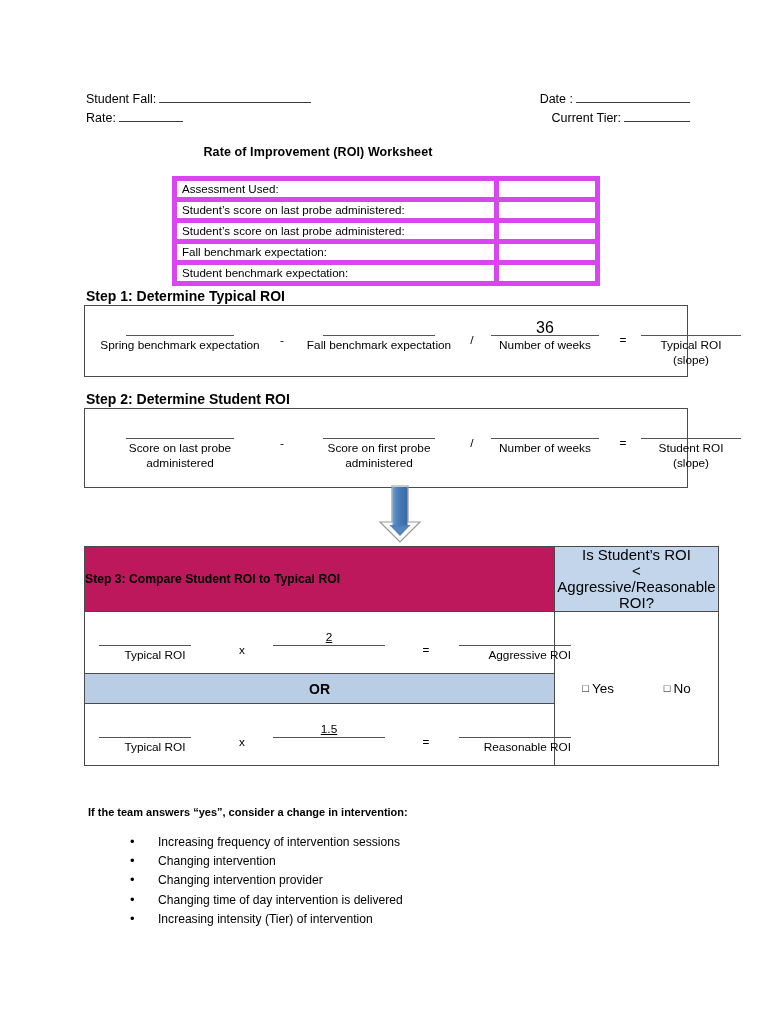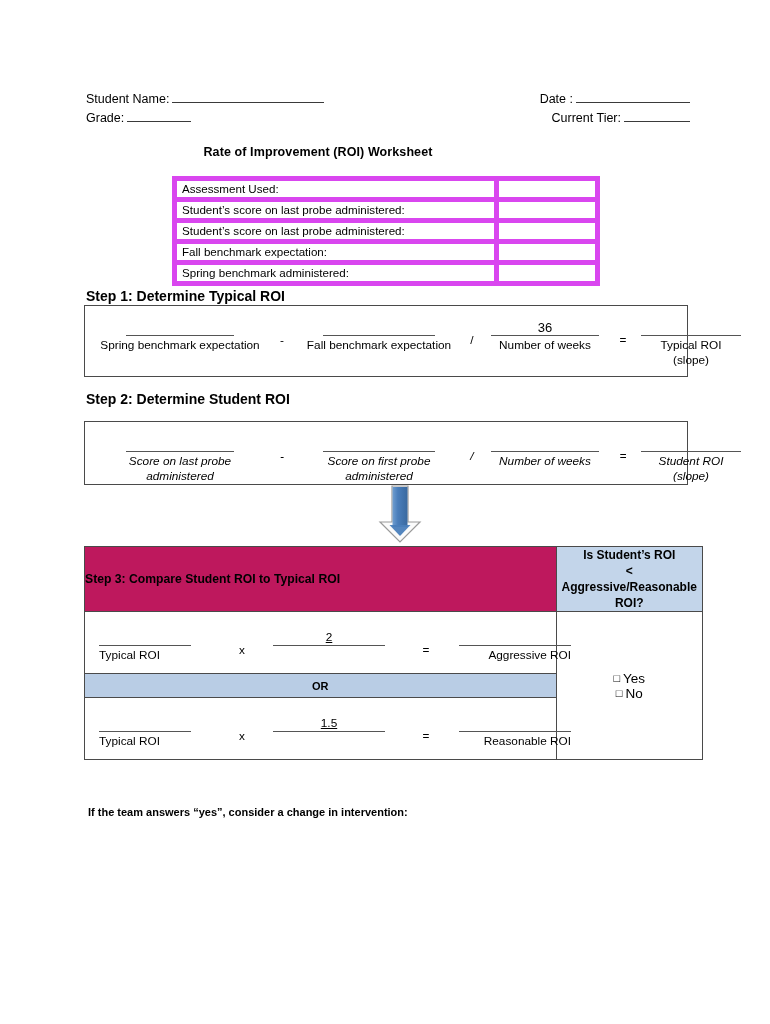--- a/index.html
+++ b/index.html
@@ -91,21 +91,21 @@
     border-bottom: 1px solid #555;
     height: 14px;
     margin: 0 auto 2px auto;
     position: relative;
   }
   .term .blank .preset {
     position: absolute;
     left: 0; right: 0;
     bottom: 0px;
     text-align: center;
-    font-size: 13px;
+    font-size: 16px;
   }
   .term .cap { display: block; }
   .op {
     font-size: 11.8px;
     padding-top: 11px;
     text-align: center;
     flex: 0 0 auto;
   }
 
   
@@ -144,34 +144,34 @@
   .s3-head-left {
     background: #be185d;
     width: 470px;
     height: 62px;
     font-size: 12.2px;
     font-weight: bold;
     padding: 0 0 0 14px;
   }
   .s3-head-right {
     background: #c3d5ea;
-    width: 146px;
-    text-align: center;
-    font-size: 12px;
-    font-weight: bold;
+    width: 164px;
+    text-align: center;
+    font-size: 15px;
+    font-weight: normal;
     line-height: 16px;
     padding: 4px 4px;
   }
   .s3-body-cell { height: 62px; padding: 0; }
   .s3-or {
     background: #b9cde5;
     text-align: center;
     font-weight: bold;
-    font-size: 11px;
-    height: 24px;
+    font-size: 14px;
+    height: 30px;
     margin-top: 20px;
   }
   .s3-yesno {
     text-align: center;
     font-size: 13.5px;
     vertical-align: middle;
   }
   .s3-yesno .chk { font-size: 11px; vertical-align: 1px; margin-right: 3px; }
   .s3-yesno .opt { margin: 0 23px; white-space: nowrap; }
 
@@ -185,21 +185,21 @@
     display: block;
     border-bottom: 1px solid #555;
     height: 14px;
     position: relative;
     margin-bottom: 2px;
   }
   .m-term .blank .preset {
     position: absolute; left: 0; right: 0; bottom: 0;
     text-align: center; text-decoration: underline;
   }
-  .m-term .cap-l { display: block; text-align: left; }
+  .m-term .cap-l { display: block; text-align: center; }
   .m-term .cap-r { display: block; text-align: right; }
   .m1 { flex: 0 0 112px; }
   .m1 .blank { width: 92px; }
   .mop { flex: 0 0 62px; text-align: center; padding-top: 11px; font-size: 11.8px; }
   .m2 { flex: 0 0 120px; }
   .m2 .blank { width: 112px; }
   .mop2 { flex: 0 0 66px; text-align: center; padding-top: 11px; font-size: 11.8px; }
   .m3 { flex: 1 1 auto; }
   .m3 .blank { width: 112px; margin-left: auto; }
 
@@ -228,31 +228,31 @@
   }
 </style>
 </head>
 <body>
 
 <div class="page">
 
   <div class="hdr">
     <div class="hdr-row">
       <div class="hdr-left">
-        <span class="hdr-label">Student Name:</span>
+        <span class="hdr-label">Student Fall:</span>
         <span class="rule w-name"></span>
       </div>
       <div class="hdr-right">
         <span class="hdr-label">Date :</span>
         <span class="rule w-date"></span>
       </div>
     </div>
     <div class="hdr-row">
       <div class="hdr-left">
-        <span class="hdr-label">Grade:</span>
+        <span class="hdr-label">Rate:</span>
         <span class="rule w-grade"></span>
       </div>
       <div class="hdr-right">
         <span class="hdr-label">Current Tier:</span>
         <span class="rule w-tier"></span>
       </div>
     </div>
   </div>
 
   <div class="doc-title">Rate of Improvement (ROI) Worksheet</div>
@@ -269,21 +269,21 @@
       </tr>
       <tr>
         <td class="lbl">Student’s score on last probe administered:</td>
         <td class="val"></td>
       </tr>
       <tr>
         <td class="lbl">Fall benchmark expectation:</td>
         <td class="val"></td>
       </tr>
       <tr>
-        <td class="lbl">Spring benchmark administered:</td>
+        <td class="lbl">Student benchmark expectation:</td>
         <td class="val"></td>
       </tr>
     </tbody>
   </table>
 
   <div class="step-title" style="top:288px;">Step 1: Determine Typical ROI</div>
   <div class="step-box" style="top:305px; height:72px;">
     <div class="formula">
       <div class="term t1">
         <span class="blank"></span>
@@ -303,21 +303,21 @@
       </div>
       <div class="op op3">=</div>
       <div class="term t4">
         <span class="blank"></span>
         <span class="cap">Typical ROI (slope)</span>
       </div>
     </div>
   </div>
 
   <div class="step-title" style="top:391px;">Step 2: Determine Student ROI</div>
-  <div class="step-box" style="top:421px; height:64px;font-style:italic;">
+  <div class="step-box" style="top:408px; height:80px;">
     <div class="formula">
       <div class="term t1">
         <span class="blank"></span>
         <span class="cap">Score on last probe administered</span>
       </div>
       <div class="op op1">-</div>
       <div class="term t2">
         <span class="blank"></span>
         <span class="cap">Score on first probe administered</span>
       </div>
@@ -406,14 +406,21 @@
               <span class="blank"></span>
               <span class="cap-r">Reasonable ROI</span>
             </div>
           </div>
         </td>
       </tr>
     </tbody>
   </table>
 
   <div class="note">If the team answers “yes”, consider a change in intervention:</div>
+  <ul class="bullets">
+    <li>Increasing frequency of intervention sessions</li>
+    <li>Changing intervention</li>
+    <li>Changing intervention provider</li>
+    <li>Changing time of day intervention is delivered</li>
+    <li>Increasing intensity (Tier) of intervention</li>
+  </ul>
 
 </div>
 
 </body></html>

